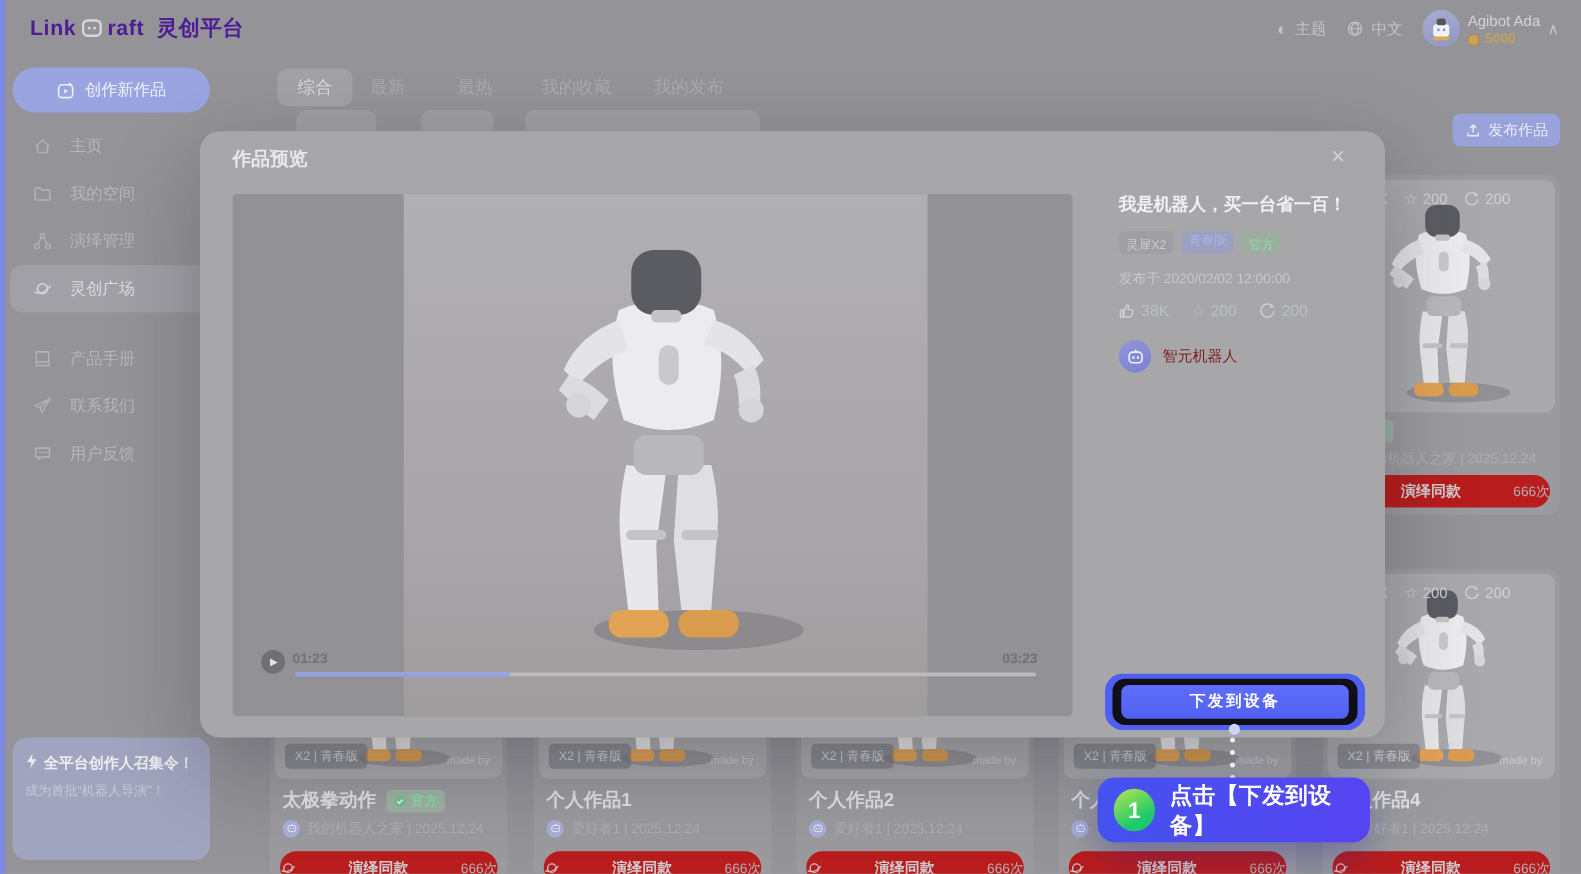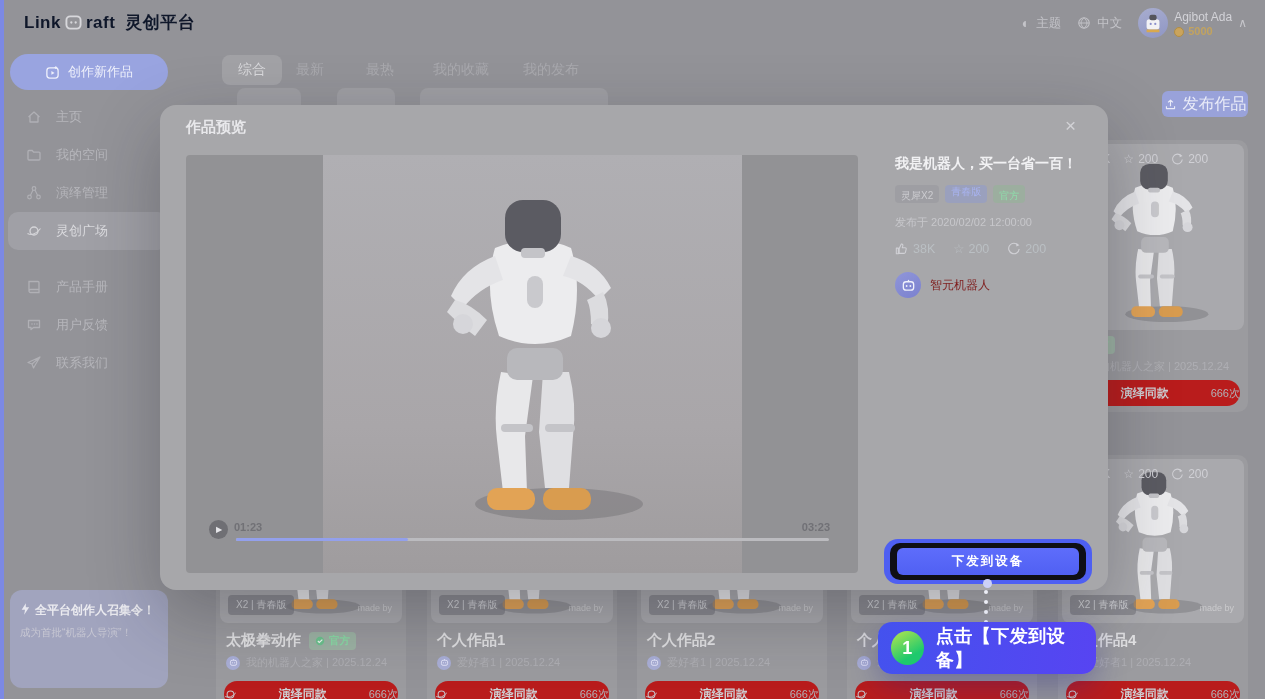--- a/index.html
+++ b/index.html
@@ -8,21 +8,21 @@
   #app { position:absolute; inset:0; width:1265px; height:699px; }
 
   .abs { position:absolute; }
   svg { display:block; }
 
   
   .edge { left:0; top:0; width:4px; height:699px; background:#7c89e4; }
 
   
   .logo { left:24px; top:11px; display:flex; align-items:center; gap:4px;
-          color:#0f172a; font-size:17px; font-weight:bold; letter-spacing:.5px; }
+          color:#4c1d95; font-size:17px; font-weight:bold; letter-spacing:.5px; }
   .logo .c-icon { width:17px; height:17px; }
   .hdr-right { right:18px; top:0; height:46px; display:flex; align-items:center; gap:16px; color:#c3c3c8; font-size:12.5px; }
   .hdr-item { display:flex; align-items:center; gap:6px; cursor:pointer; }
   .glyph { font-size:14px; }
   .avatar-lg { width:30px; height:30px; border-radius:50%; background:linear-gradient(160deg,#a8adcf,#8f96c4); overflow:hidden; display:flex; align-items:center; justify-content:center; }
   .usercol { display:flex; flex-direction:column; gap:1px; }
   .uname { color:#d3d3d8; font-size:12px; }
   .points { display:flex; align-items:flex-end; gap:4px; color:#c2a35f; font-size:11px; font-weight:bold; }
   .coin { width:10px; height:10px; border-radius:50%; background:#caa45c; border:1.5px solid #b18d45; }
   .chev { color:#c6c6cb; font-size:12px; }
@@ -45,21 +45,21 @@
   .promo-sub { padding:7px 10px 0 10px; color:#c7c7d3; font-size:10.5px; }
   .promo-cta { position:absolute; left:0; right:0; bottom:0; height:42px; background:#99a3db;
     display:flex; align-items:center; justify-content:center; color:#e9ebf8; font-size:12.5px; cursor:pointer; }
 
   
   .tab { top:55px; height:30px; display:flex; align-items:center; justify-content:center;
     color:#a9a9ae; font-size:14px; cursor:pointer; }
   .tab.active { background:#a2a2a6; border-radius:8px; color:#dadadd; width:60px; }
   .fchip { top:88px; height:30px; border-radius:8px; background:#9e9ea3; cursor:pointer; }
   .publish { left:1162px; top:91px; width:86px; height:26px; border-radius:6px; background:#99a2da;
-    display:flex; align-items:center; justify-content:center; gap:6px; color:#e9ebf8; font-size:16px; cursor:pointer; }
+    display:flex; align-items:center; justify-content:center; gap:6px; color:#e9ebf8; font-size:12px; cursor:pointer; }
 
   
   .card { background:#9b9b9f; border-radius:10px; }
   .card-img { position:absolute; left:4px; top:4px; right:4px; border-radius:8px; background:#a9a9ad; overflow:hidden; }
   .stats-ov { position:absolute; left:10px; top:8px; display:flex; align-items:center; gap:13px;
     color:#d0d0d5; font-size:12px; }
   .stat { display:flex; align-items:center; gap:4px; }
   .stat .si { width:13px; height:13px; color:#d0d0d5; }
   .badge-x2 { position:absolute; left:8px; bottom:8px; background:rgba(112,112,118,.55); border-radius:4px;
     padding:3px 8px; color:#cdced2; font-size:10px; }
@@ -303,29 +303,29 @@
     </div>
     <div class="nav-gap"></div>
     <div class="nav-item">
       <svg class="ni">
           <use href="#i-book"></use>
         </svg>
       <span>产品手册</span>
     </div>
     <div class="nav-item">
       <svg class="ni">
-          <use href="#i-chat"></use>
-        </svg>
-      <span>用户反馈</span>
+          <use href="#i-plane"></use>
+        </svg>
+      <span>联系我们</span>
     </div>
     <div class="nav-item">
       <svg class="ni">
-          <use href="#i-plane"></use>
-        </svg>
-      <span>联系我们</span>
+          <use href="#i-chat"></use>
+        </svg>
+      <span>用户反馈</span>
     </div>
   </div>
 
   <div class="abs promo">
     <div class="promo-title">
       <svg width="10" height="14">
           <use href="#i-bolt"></use>
         </svg>
       <span>全平台创作人召集令！</span>
     </div>

